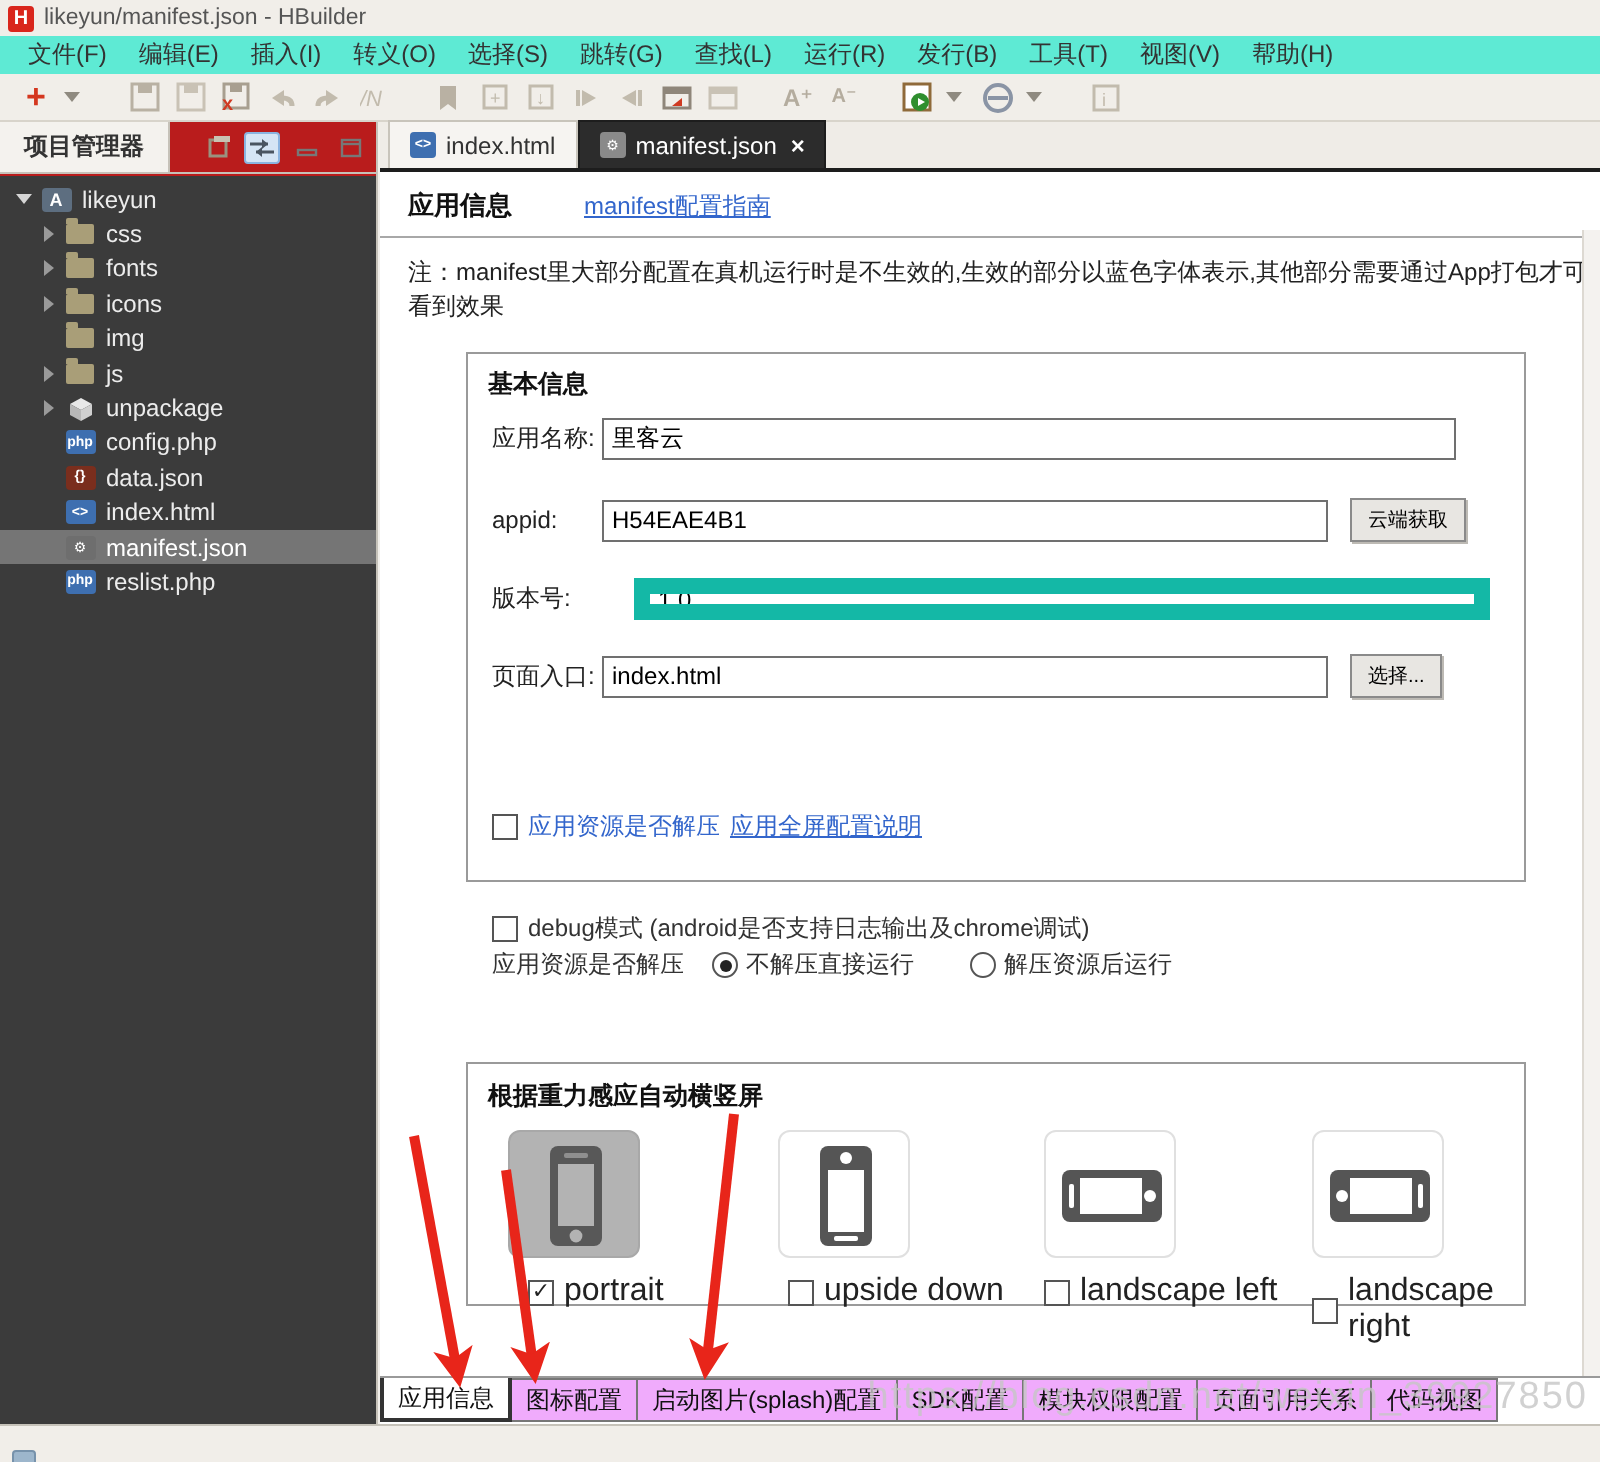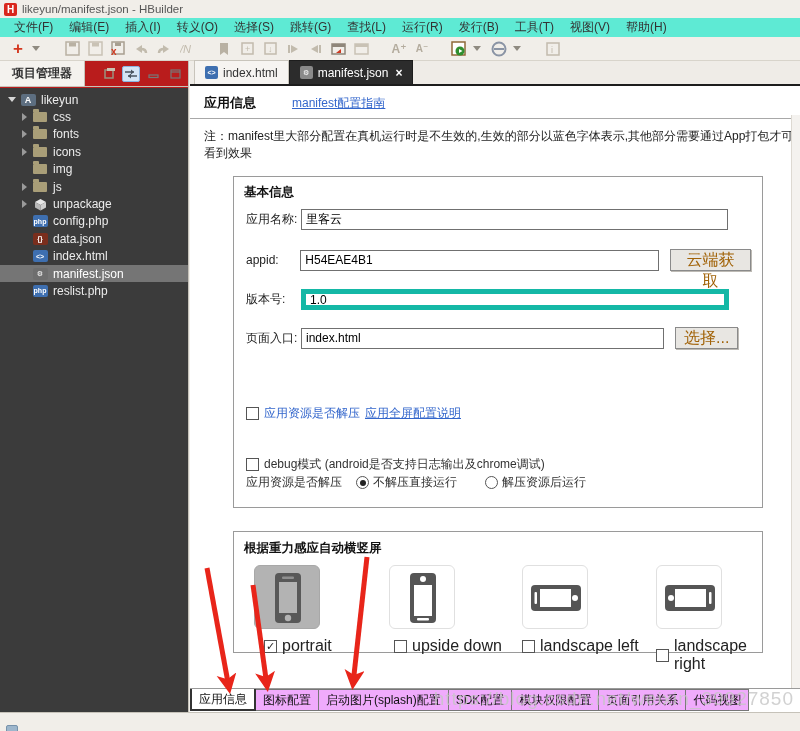--- a/index.html
+++ b/index.html
@@ -79,22 +79,22 @@
   .blue-plain { color:#3366cc; }
   #note { position:absolute; left:14px; top:40px; font-size:12px; color:#222; }
 
   .groupbox { position:absolute; border:1px solid #9a9a9a; background:#fff; }
   .legend { position:absolute; left:10px; font-weight:bold; font-size:12.5px; color:#111; }
 
   .frow { position:absolute; display:flex; align-items:center; }
   .flabel { width:55px; font-size:12px; color:#222; }
   .tinput { height:21px; border:1px solid #707070; background:#fff; font-size:12px; padding:0 4px;
             font-family:"Liberation Sans",sans-serif; }
-  .tinput.focused { border:5px solid #14b8a6; }
-  .gbtn { height:22px; padding:0 8px; font-size:16px; color:#a16207; background:#e8e6e2;
+  .tinput.focused { border:8px solid #14b8a6;margin-left:16px; }
+  .gbtn { height:22px; padding:0 8px; font-size:10px; color:#000000; background:#e8e6e2;
           border:1px solid #8a8a8a; box-shadow:1px 1px 0 #bdbab4; font-family:"Liberation Sans",sans-serif; }
   .cbx { width:13px; height:13px; border:1px solid #555; background:#fff; display:inline-flex;
          align-items:center; justify-content:center; margin-right:5px; flex:none; }
   .cbx.checked::after { content:"✓"; font-size:11px; color:#222; line-height:11px; }
   .rdo { width:13px; height:13px; border:1px solid #555; border-radius:50%; background:#fff;
          display:inline-flex; align-items:center; justify-content:center; margin-right:4px; flex:none; }
   .rdo.on::after { content:""; width:6px; height:6px; border-radius:50%; background:#222; }
 
   
   .tile { position:absolute; width:66px; height:64px; border-radius:6px; background:#fff; border:1px solid #e0e0e0; }
@@ -411,21 +411,21 @@
     </div>
   </div>
 
   <div id="content">
     <div id="content-header">
       <span id="section-title">应用信息</span>
       <a class="blue">manifest配置指南</a>
     </div>
     <div id="note">注：manifest里大部分配置在真机运行时是不生效的,生效的部分以蓝色字体表示,其他部分需要通过App打包才可看到效果</div>
 
-    <div class="groupbox" style="left:43px; top:88px; width:530px; height:332px;">
+    <div class="groupbox" style="left:43px; top:88px; width:530px; height:265px;">
       <span class="legend" style="top:7px;">基本信息</span>
 
       <div class="frow" style="left:12px; top:32px; width:505px;">
         <span class="flabel">应用名称:</span>
         <input class="tinput" style="width: 427px;" value="里客云">
       </div>
 
       <div class="frow" style="left:12px; top:72px; width:505px;">
         <span class="flabel">appid:</span>
         <input class="tinput" style="width: 363px;" value="H54EAE4B1">

